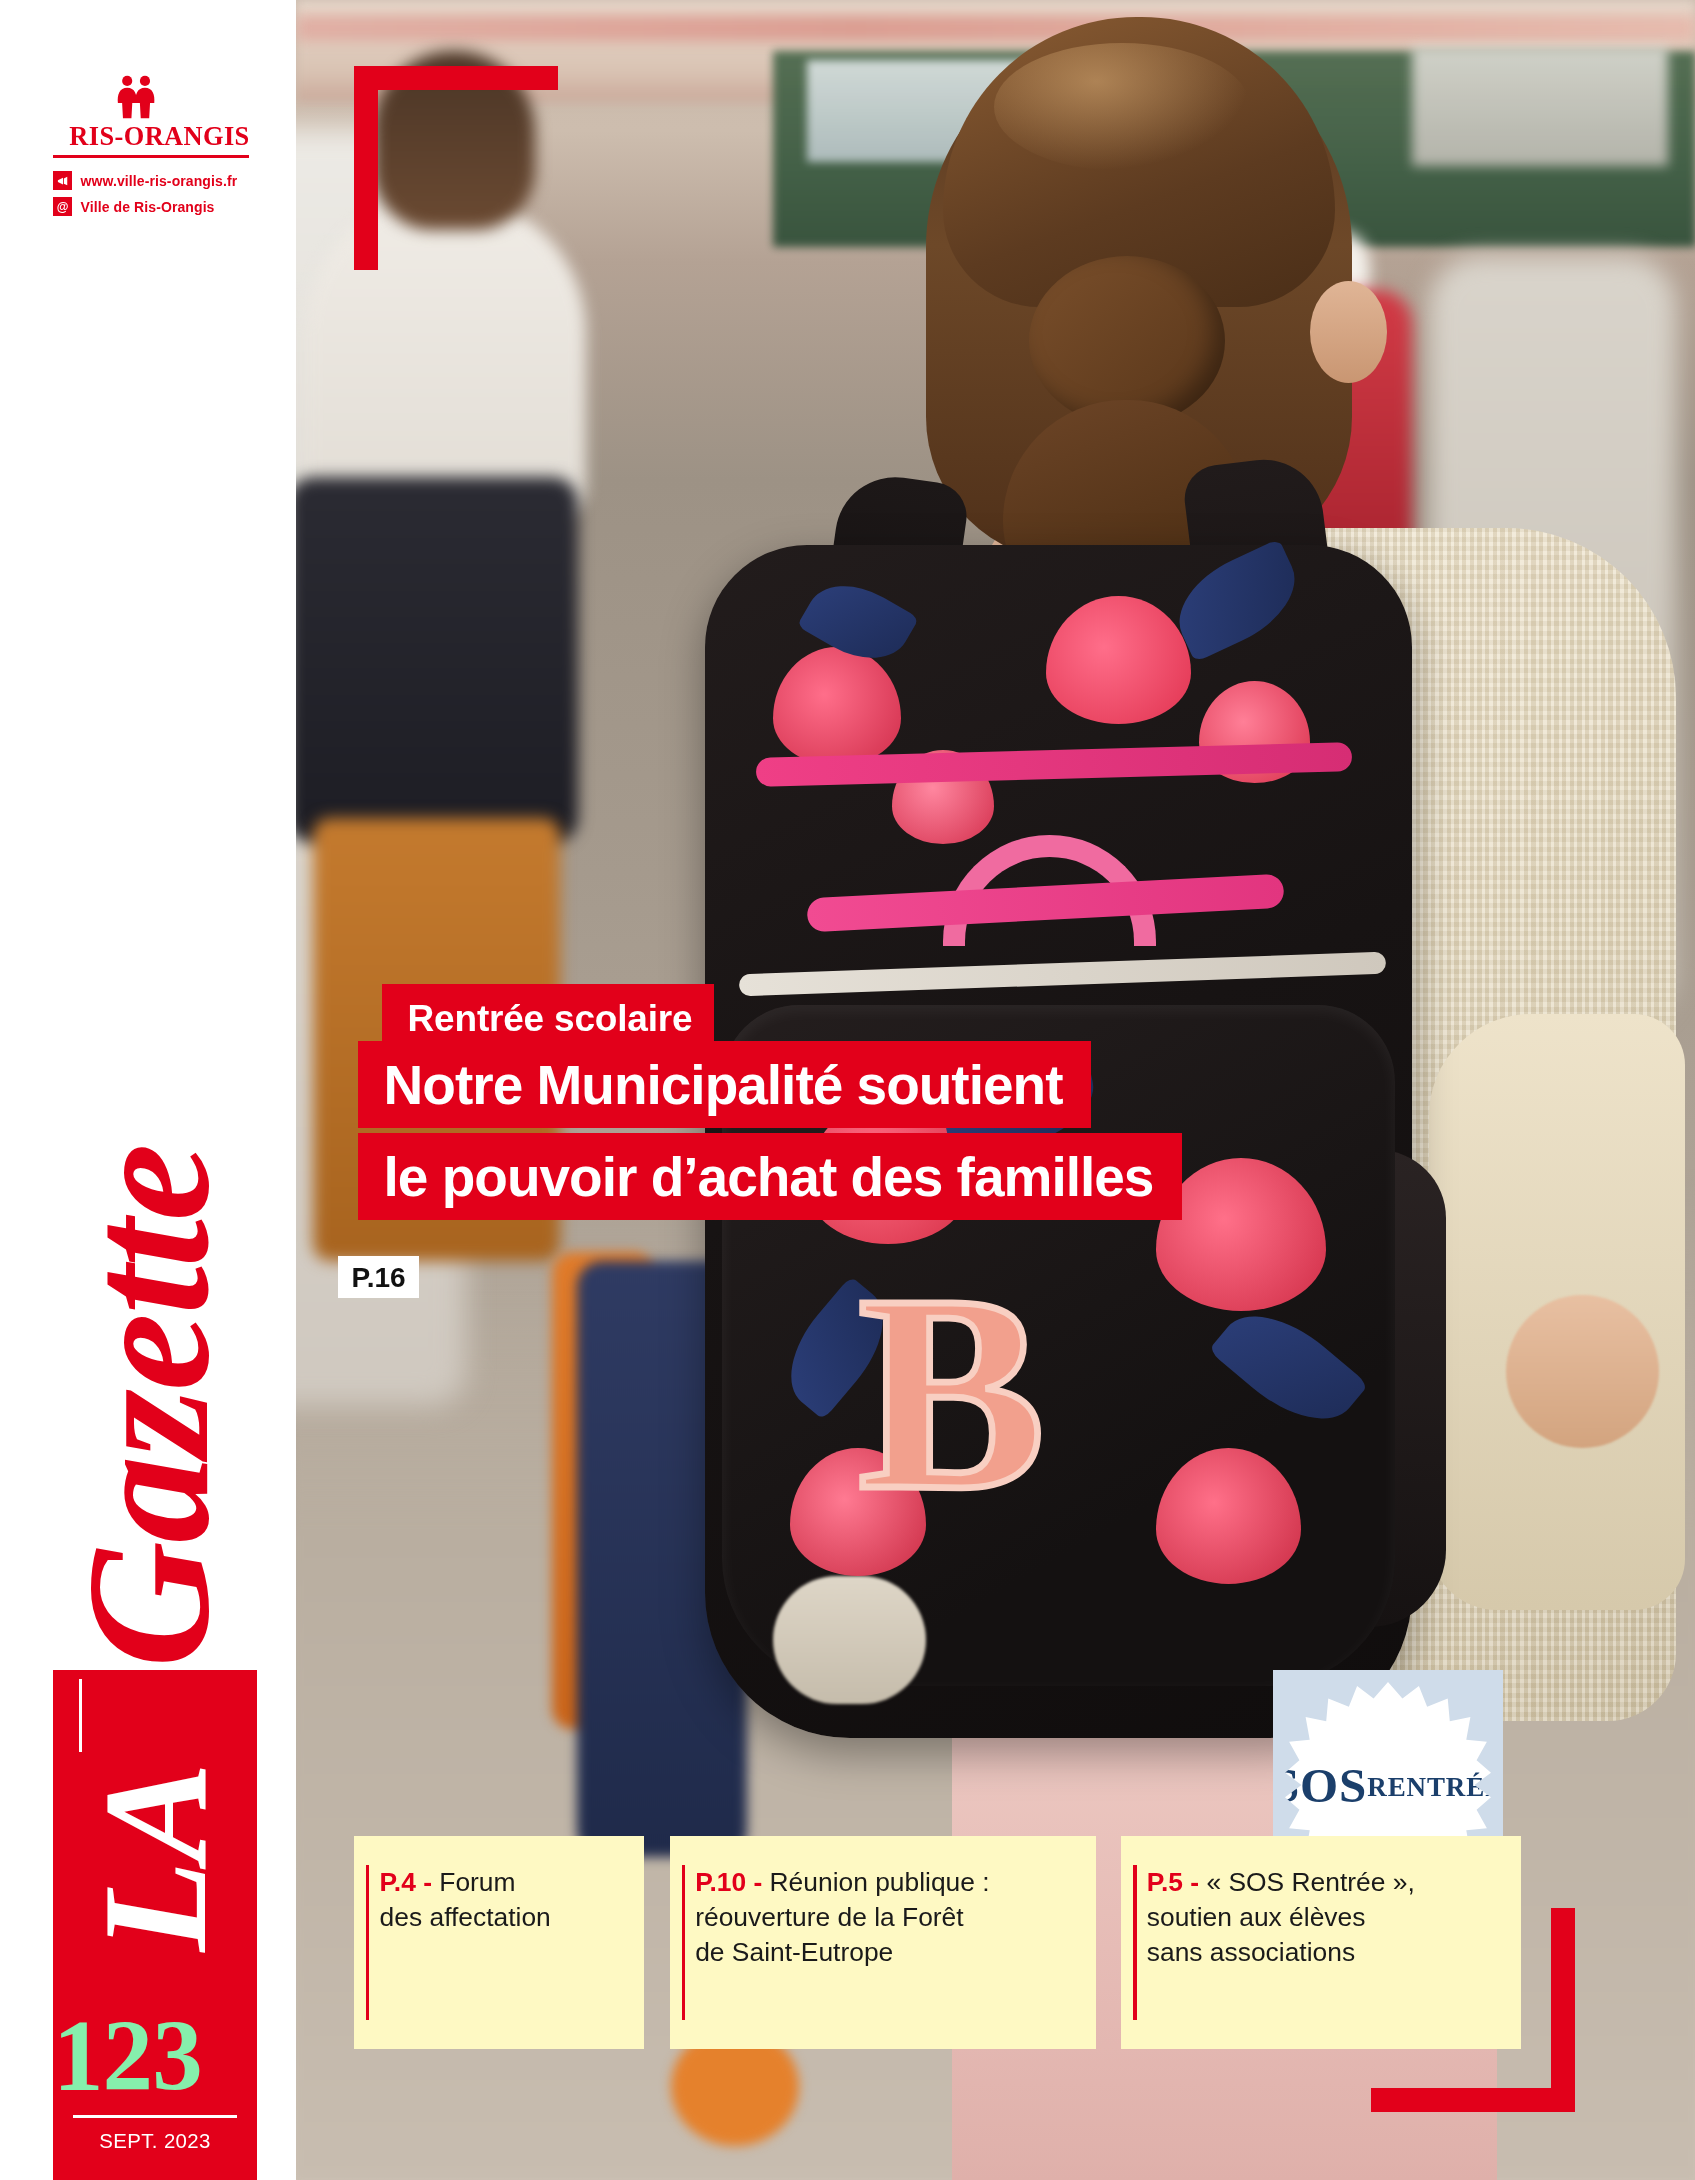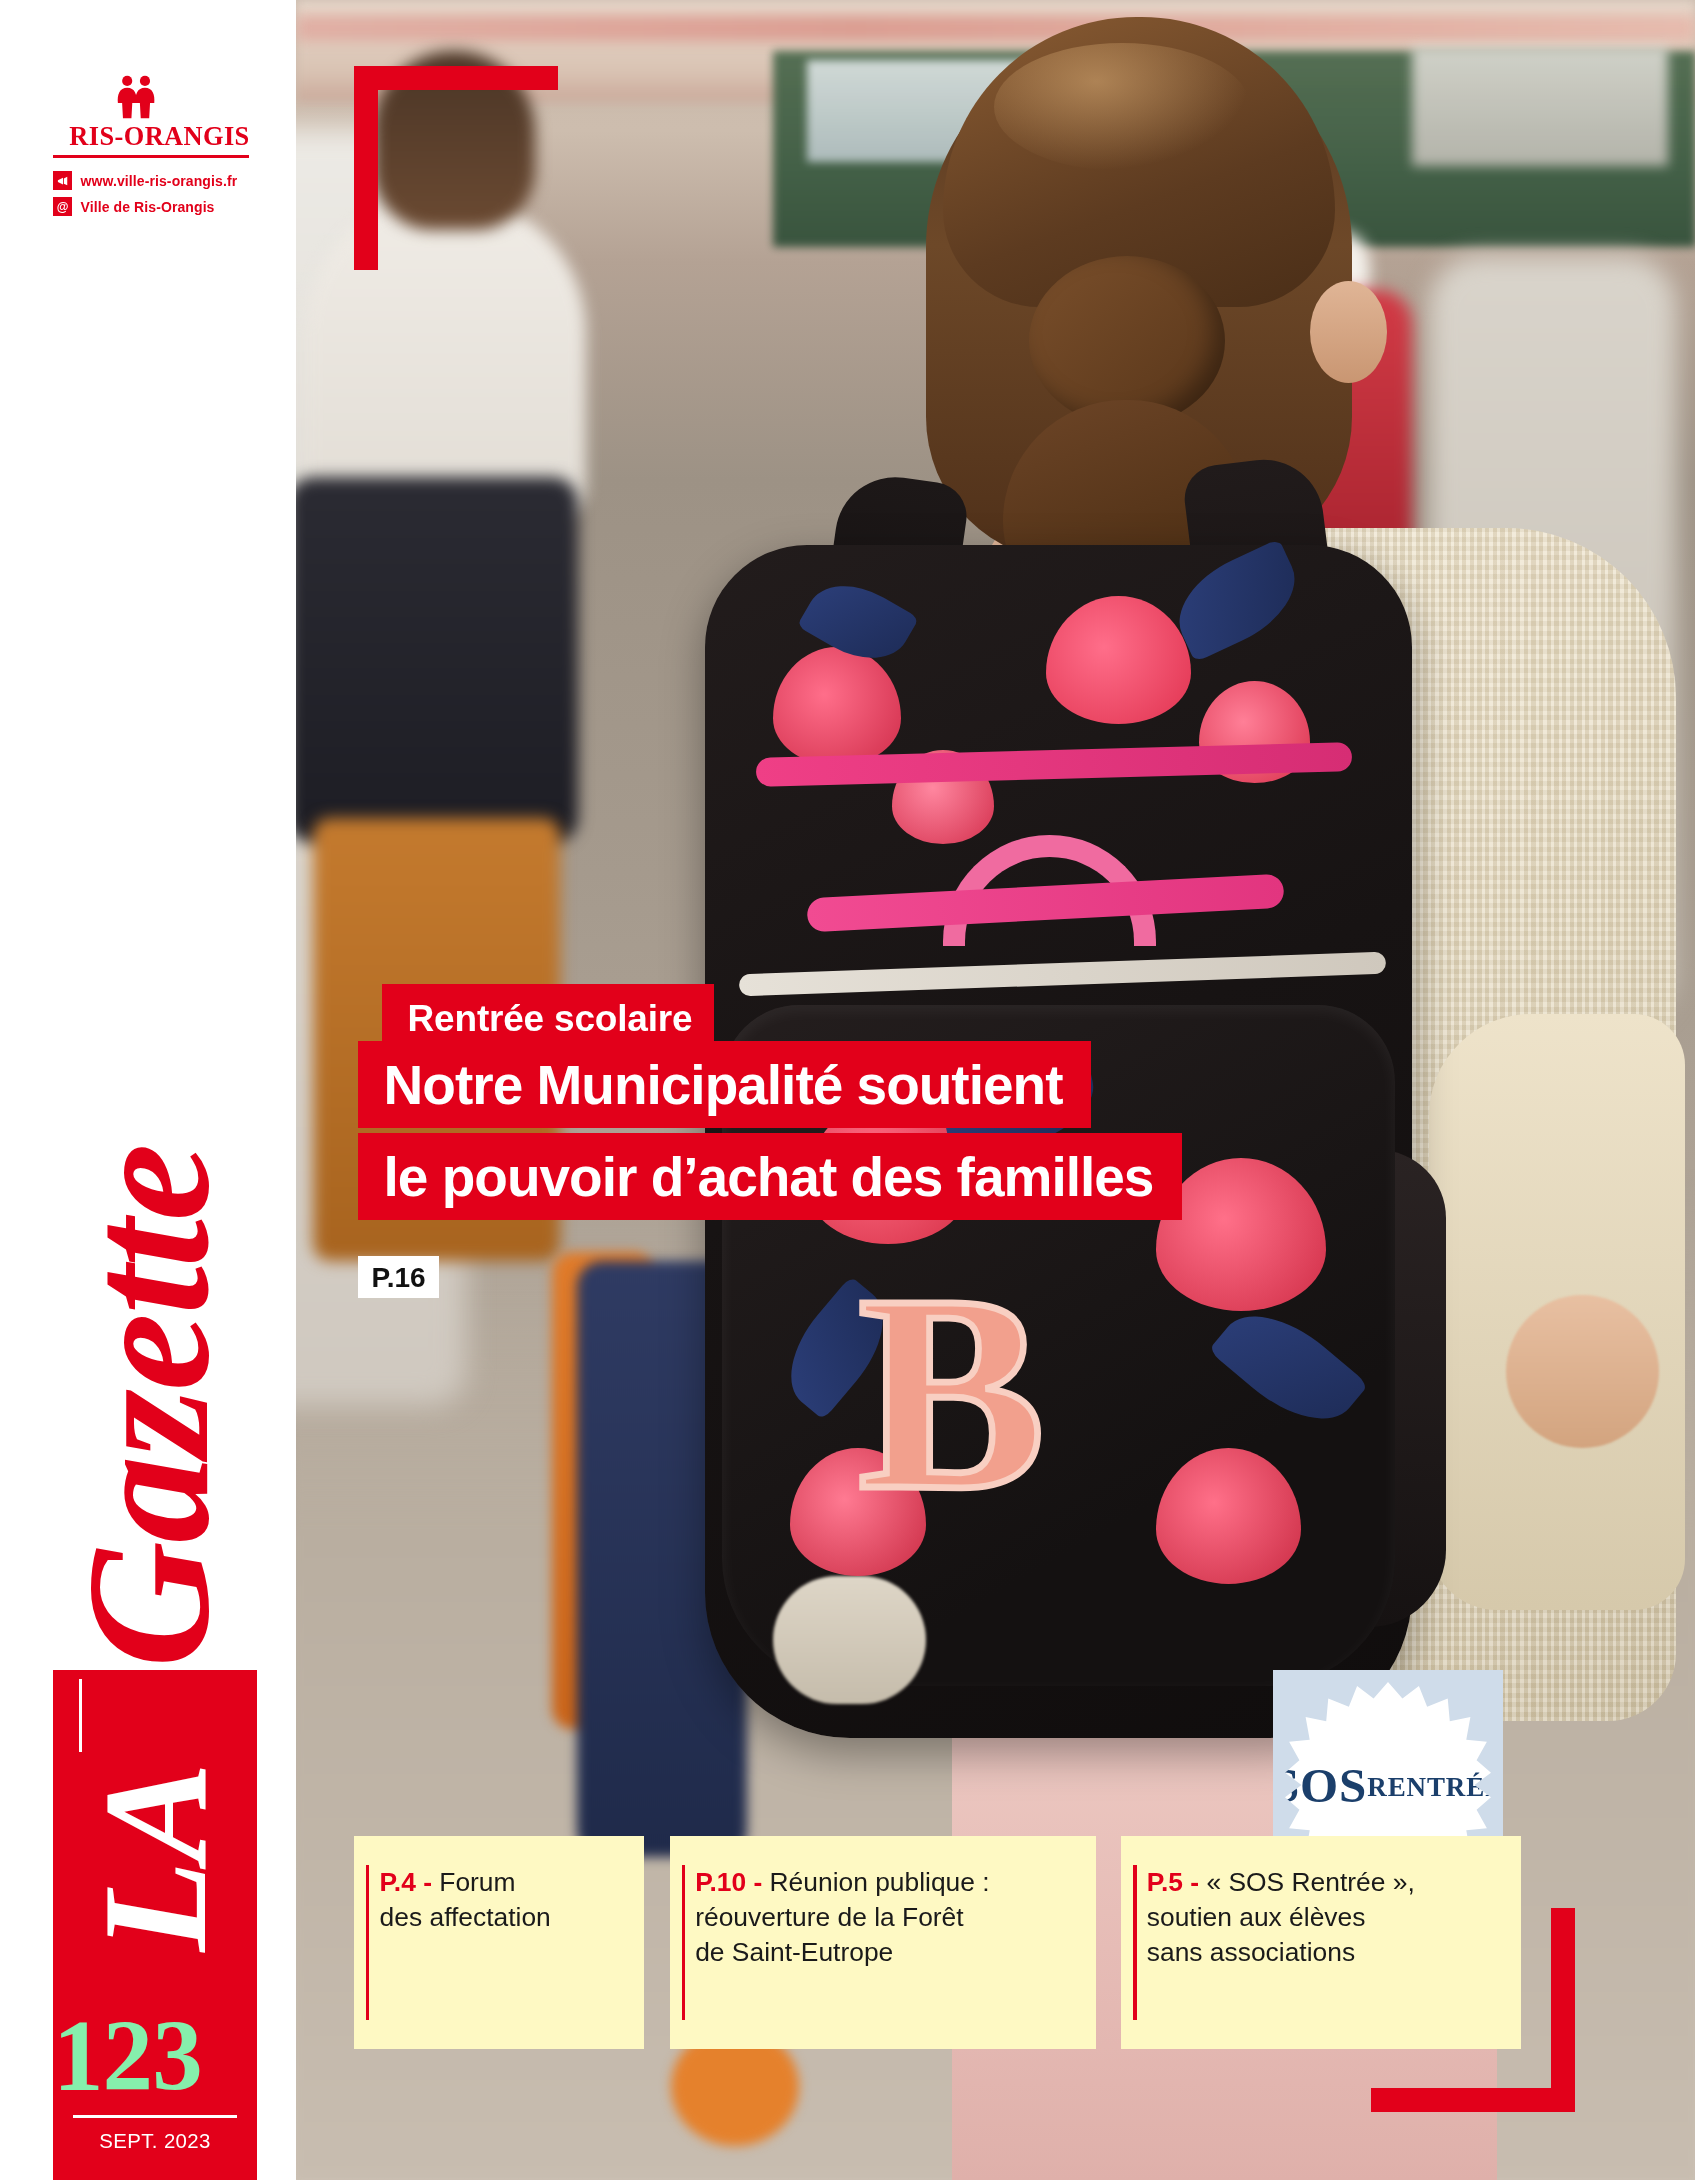--- a/index.html
+++ b/index.html
@@ -466,21 +466,21 @@
     line-height: 1.12;
     padding: 13.6px 29px 12px 25.6px;
     letter-spacing: -1px;
     white-space: nowrap;
     z-index: 20;
   }
   .headline1 { left: 358px; top: 1041px; }
   .headline2 { left: 358px; top: 1133px; }
   .pbadge {
     position: absolute;
-    left: 358px; top: 1256px;
+    left: 338px; top: 1256px;
     background: #ffffff;
     color: #111;
     font-size: 28px;
     font-weight: 700;
     padding: 6px 13.6px 4.3px 13.6px;
     z-index: 20;
   }
 
   
   .bracket-tl {

